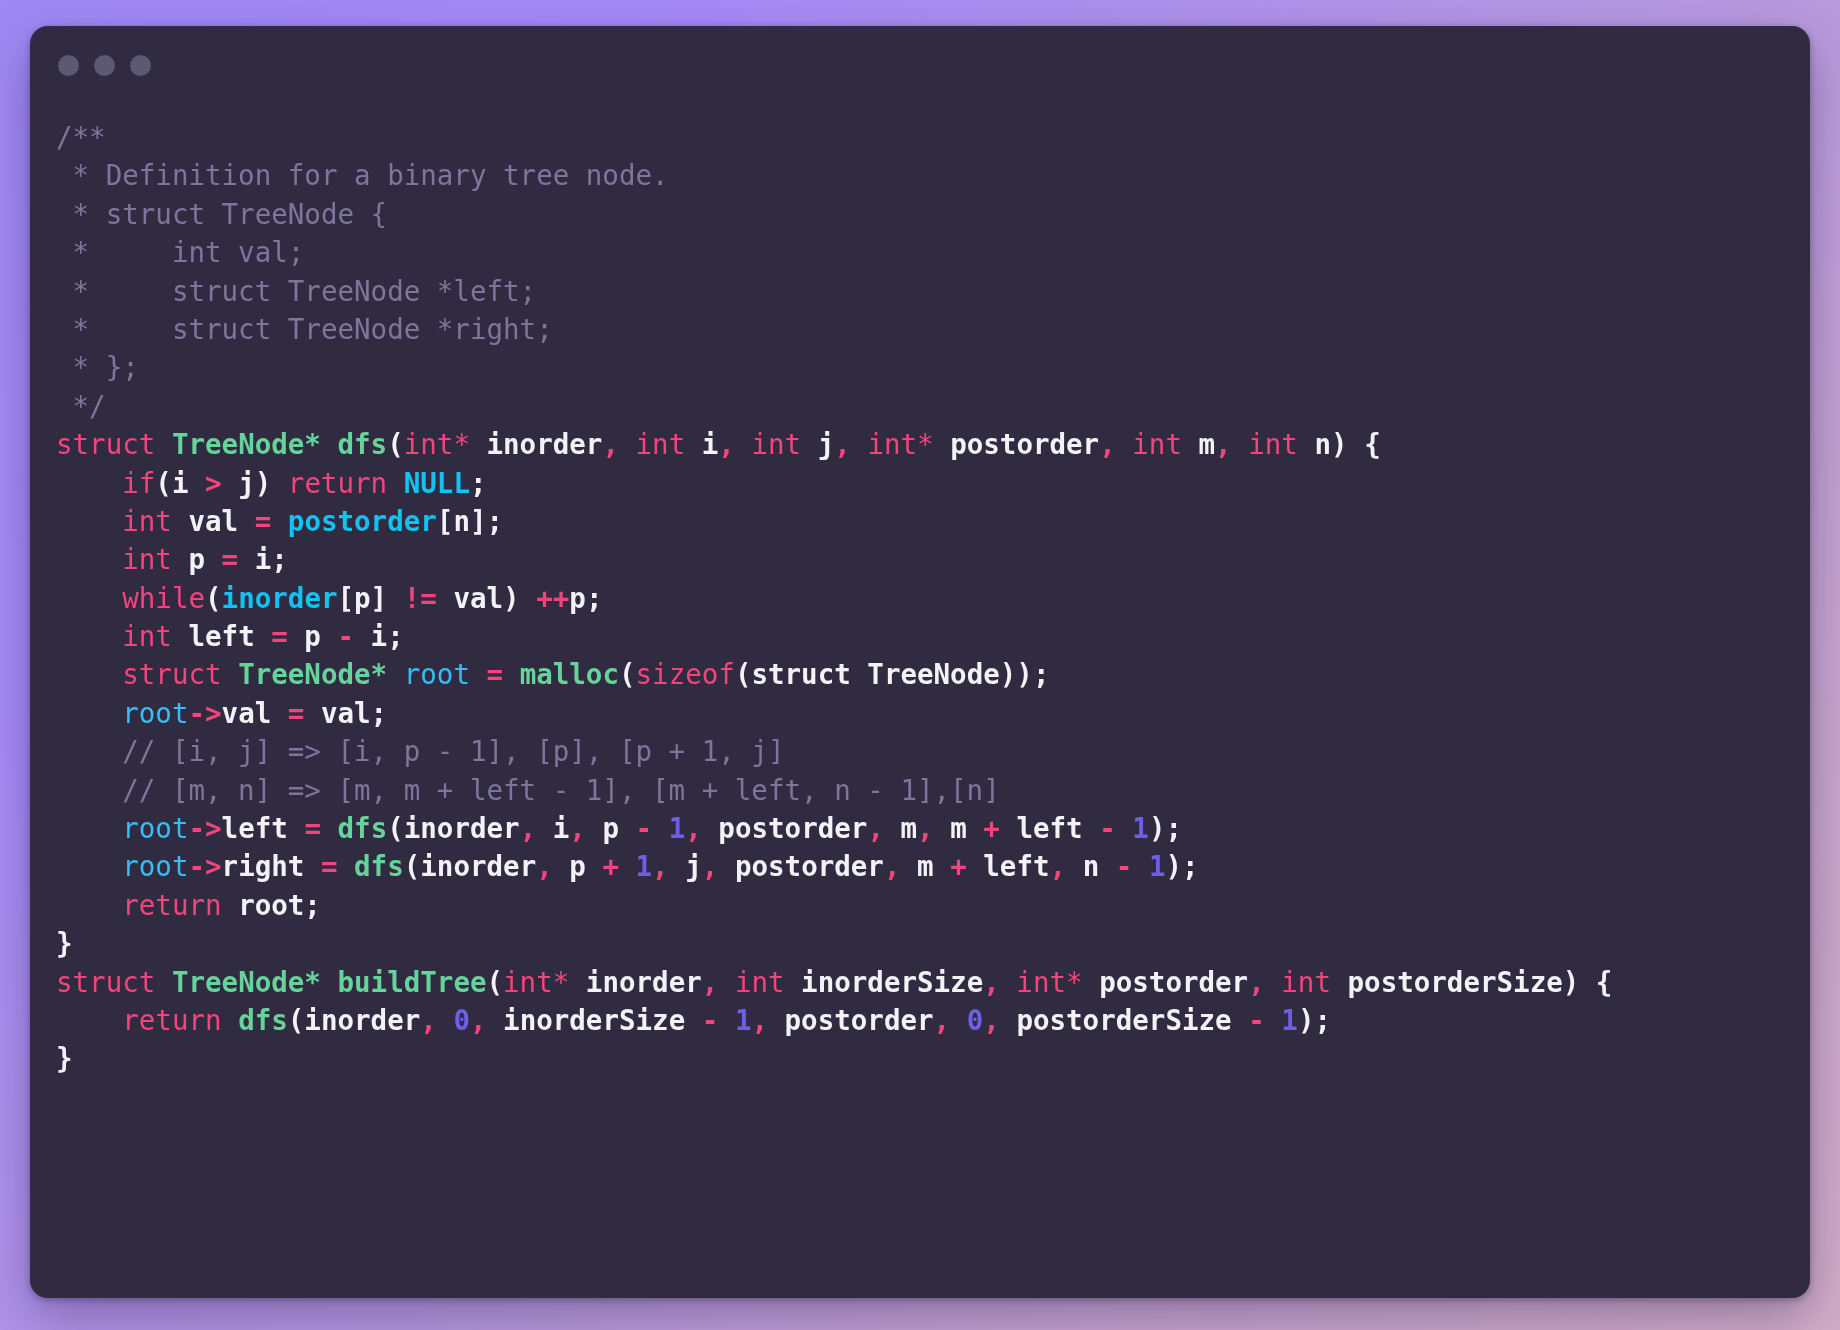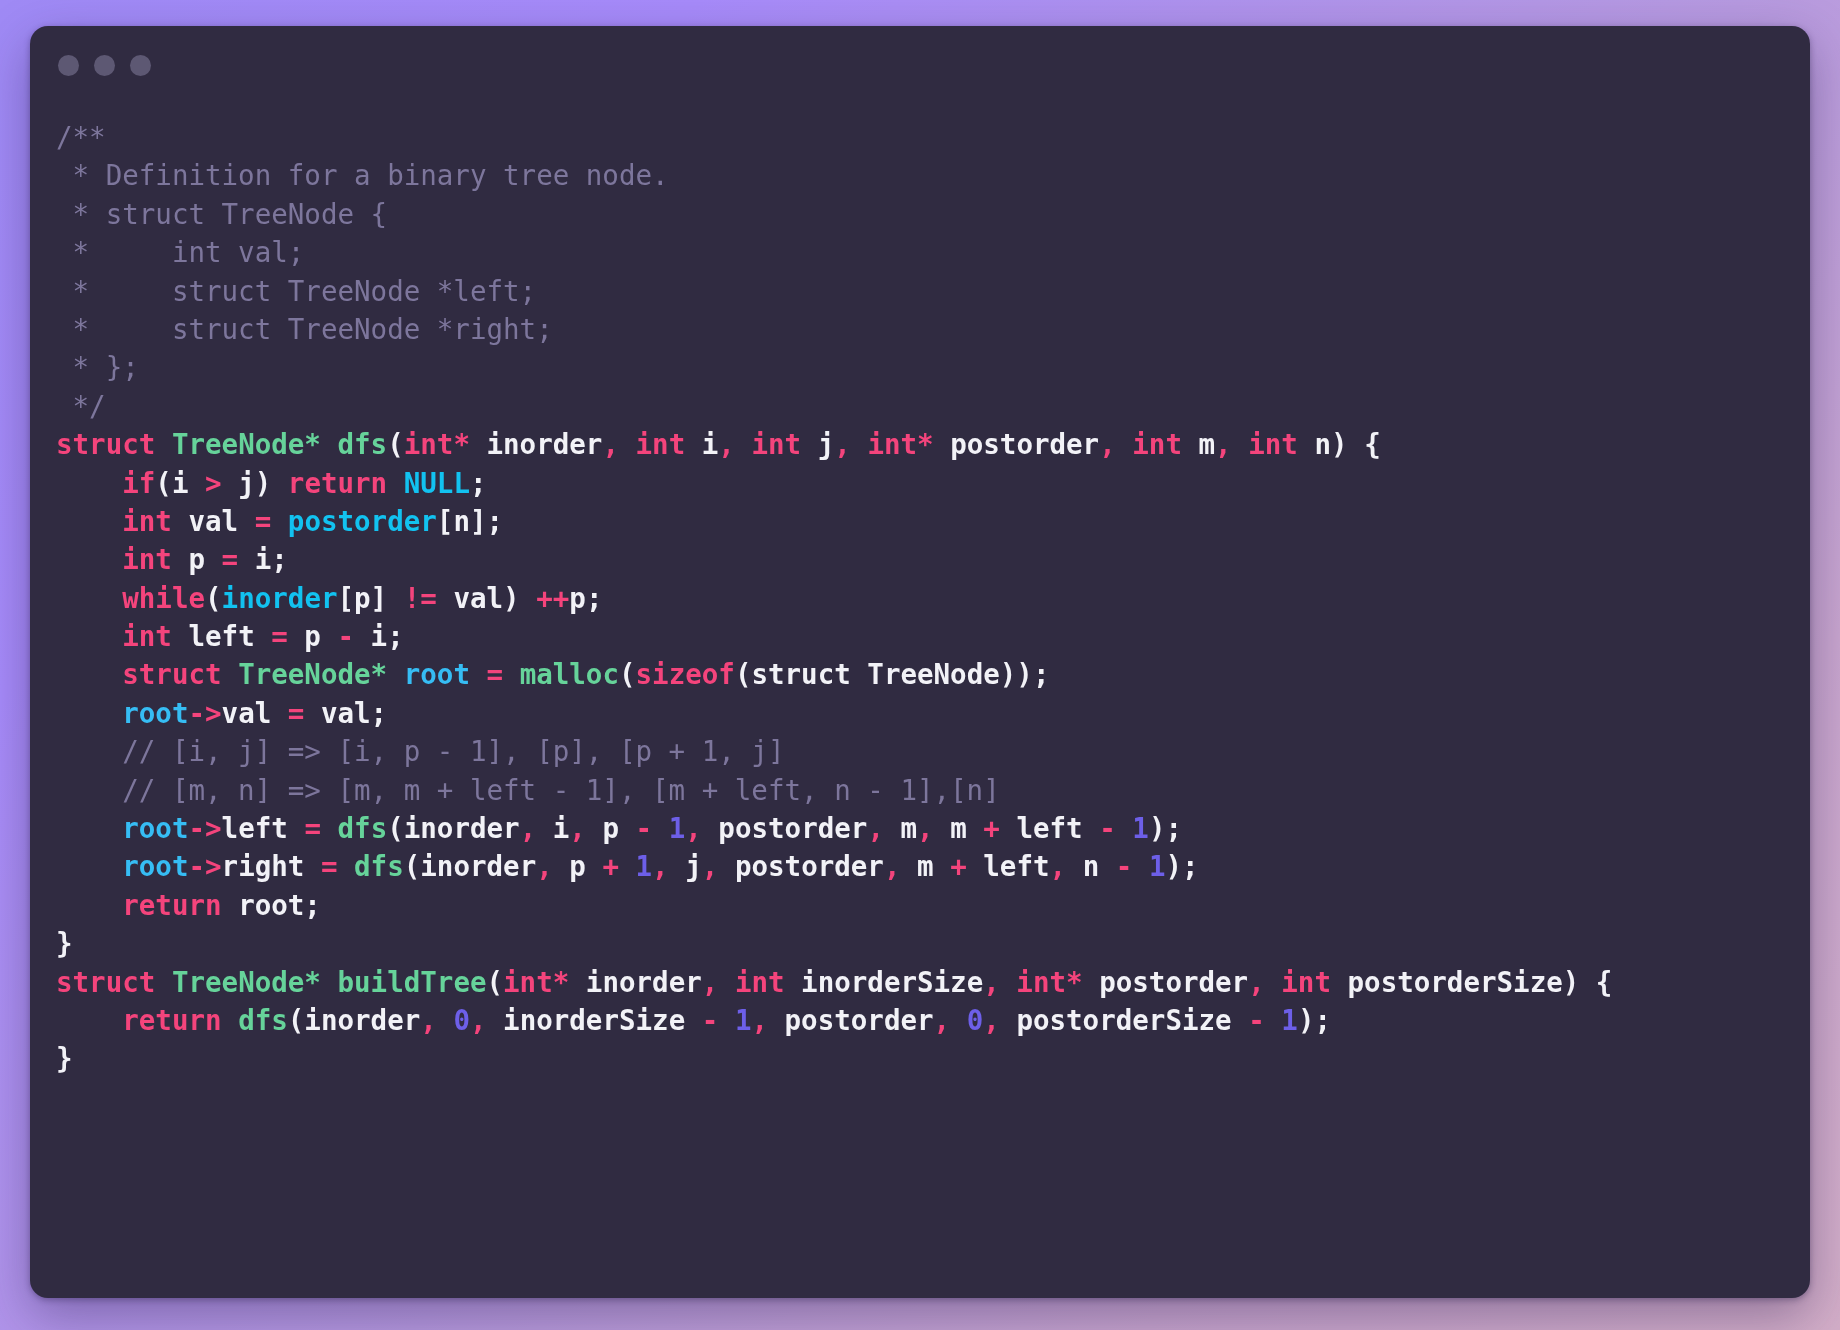--- a/index.html
+++ b/index.html
@@ -49,24 +49,24 @@
     font-size: 27.5px;
     line-height: 38.4px;
     white-space: pre;
     letter-spacing: 0px;
     -webkit-font-smoothing: antialiased;
   }
   .line { height: 38.4px; }
 
   
   .cm   { color: #7d769c; font-weight: normal; }
-  .kw   { color: #f4447c; font-weight: bold; }
+  .kw   { color: #f4447c; font-weight: normal; }
   .typ  { color: #66d39a; font-weight: bold; }
   .fn   { color: #66d39a; font-weight: bold; }
-  .var  { color: #36bdf4; font-weight: bold; }
+  .var  { color: #36bdf4; font-weight: normal; }
   .cst  { color: #12c2f0; font-weight: bold; }
   .num  { color: #6d5fe8; font-weight: bold; }
   .op   { color: #f4447c; font-weight: bold; }
   .pl   { color: #f2f2f7; font-weight: bold; }
 </style>
 </head>
 <body>
 
 <div id="window" style="background: rgb(48, 43, 65);">
 

